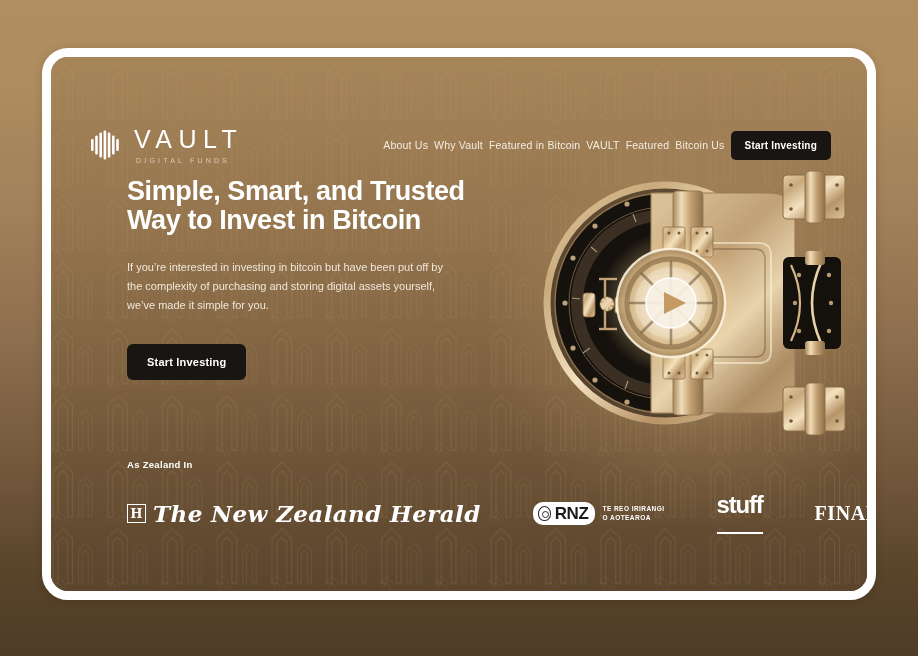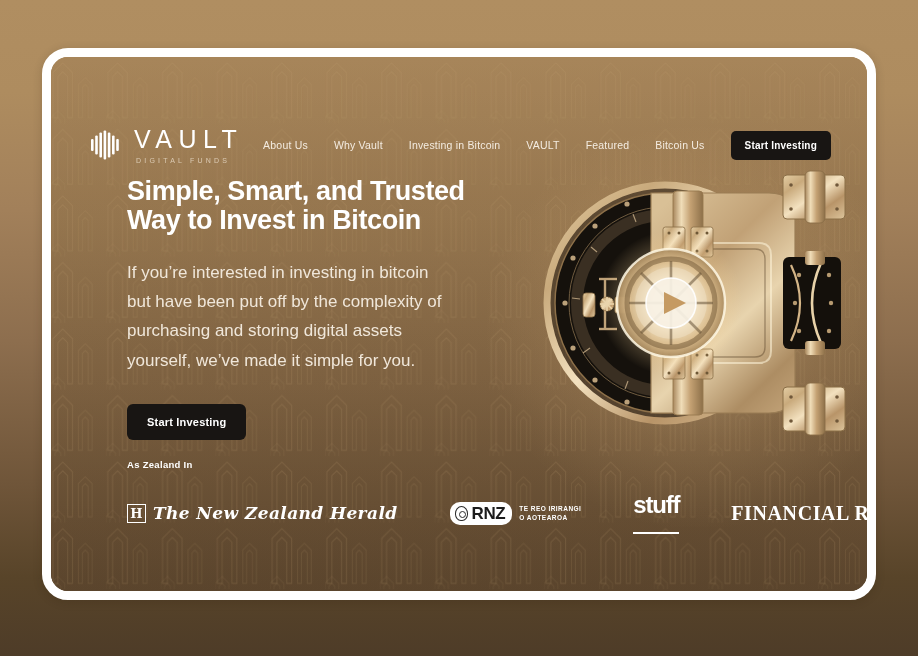--- a/index.html
+++ b/index.html
@@ -109,21 +109,21 @@
     letter-spacing: 3.2px;
     margin-top: 5px;
     margin-left: 2px;
     opacity: 0.85;
   }
 
   nav {
     margin-left: auto;
     display: flex;
     align-items: center;
-    gap: 26px;
+    gap: 6px;
   }
 
   .nav-link {
     color: #f4ece1;
     font-size: 10.5px;
     letter-spacing: 0.2px;
     white-space: nowrap;
     cursor: pointer;
   }
 
@@ -156,21 +156,21 @@
     font-size: 27px;
     line-height: 1.09;
     font-weight: bold;
     letter-spacing: -0.4px;
     width: 370px;
   }
 
   #lede {
     margin-top: 22px;
     color: #f0e7da;
-    font-size: 17px;
+    font-size: 11px;
     line-height: 1.72;
     width: 320px;
   }
 
   #cta {
     margin-top: 29px;
     font-size: 11px;
     padding: 12px 20px;
     border-radius: 6px;
   }
@@ -207,21 +207,21 @@
     color: #ffffff;
     font-family: "DejaVu Serif", serif;
     font-size: 13px;
     font-weight: bold;
     display: flex; align-items: center; justify-content: center;
     line-height: 1;
   }
   .herald-name {
     color: #ffffff;
     font-family: "DejaVu Serif", serif;
-    font-size: 17px;
+    font-size: 23px;
     font-weight: bold;
     letter-spacing: 0.4px;
     white-space: nowrap;
     font-style: italic;
   }
 
   
   .logo-rnz { display: flex; align-items: center; gap: 7px; }
   .rnz-block {
     background: #ffffff;
@@ -335,21 +335,21 @@
           </svg>
           <div class="brand-text">
             <span class="brand-word">VAULT</span>
             <span class="brand-sub">DIGITAL FUNDS</span>
           </div>
         </div>
 
         <nav>
           <span class="nav-link">About Us</span>
           <span class="nav-link">Why  Vault</span>
-          <span class="nav-link">Investing in Bitcoin</span>
+          <span class="nav-link">Featured in Bitcoin</span>
           <span class="nav-link">VAULT</span>
           <span class="nav-link">Featured</span>
           <span class="nav-link">Bitcoin Us</span>
           <button class="btn-dark">Start Investing</button>
         </nav>
       </header>
 
       <div id="vault">
         <svg viewBox="0 0 340 300">
           <defs>

